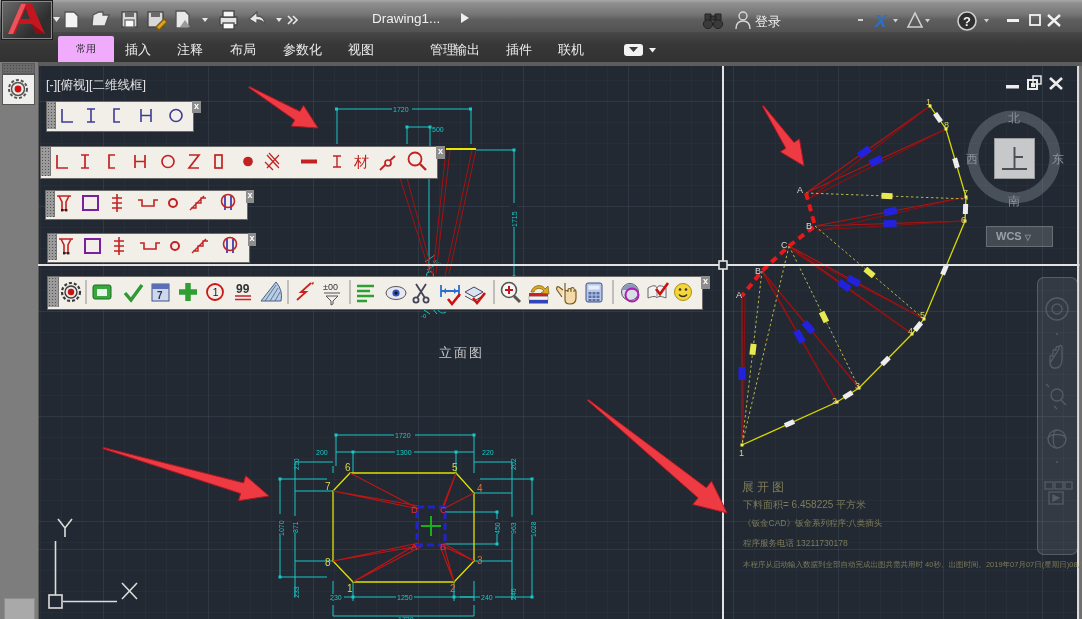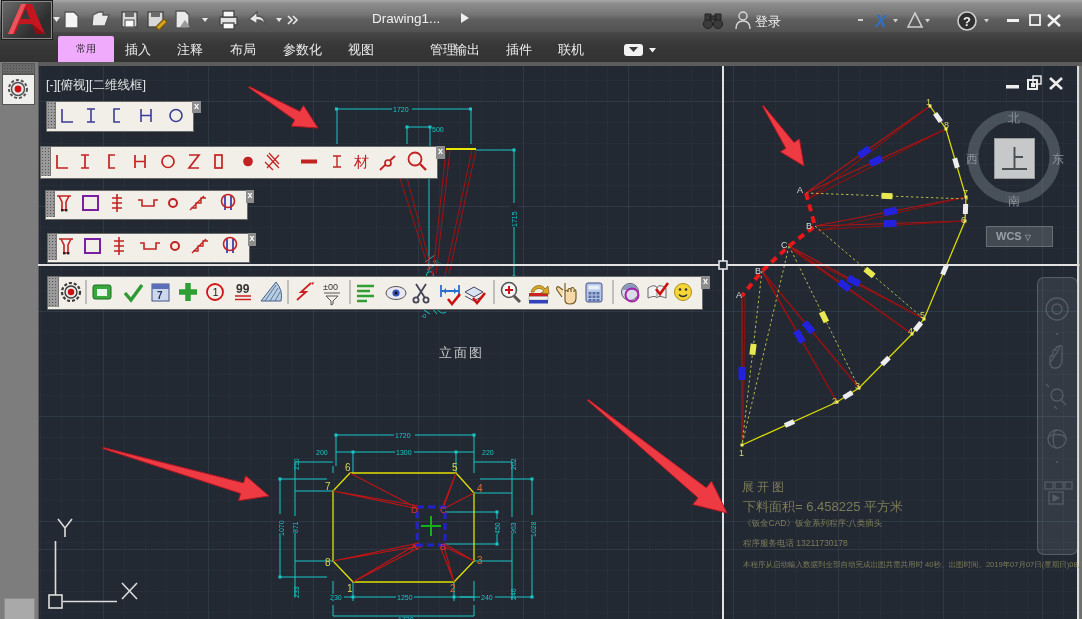--- a/index.html
+++ b/index.html
@@ -456,21 +456,21 @@
 
   <svg class="abs" style="left:1000px;top:72px" width="70" height="24">
     <rect x="6" y="13" width="13" height="3.5" fill="#eeeeee"></rect>
     <rect x="33" y="4" width="8" height="8" fill="none" stroke="#eeeeee" stroke-width="1.4"></rect>
     <rect x="28" y="8" width="9" height="9" fill="none" stroke="#eeeeee" stroke-width="2"></rect>
     <rect x="31" y="11" width="4" height="4" fill="#eeeeee"></rect>
     <path d="M50 6 l12 11 M62 6 l-12 11" stroke="#eeeeee" stroke-width="2.6"></path>
   </svg>
 
   <div class="abs" style="left:742px;top:479px;color:#7e7b58;font-size:12px;letter-spacing:3px;">展开图</div>
-  <div class="abs" style="left:743px;top:498px;color:#7e7b58;font-size:13px;">下料面积= 6.458225 平方米</div>
+  <div class="abs" style="left:743px;top:498px;color:#7e7b58;font-size:10px;">下料面积= 6.458225 平方米</div>
   <div class="abs" style="left:743px;top:518px;color:#7e7b58;font-size:8.5px;">《钣金CAD》钣金系列程序:八类插头</div>
   <div class="abs" style="left:743px;top:538px;color:#7e7b58;font-size:8.5px;">程序服务电话  13211730178</div>
   <div class="abs" style="left:743px;top:560px;color:#7e7b58;font-size:7.5px;white-space:nowrap;">本程序从启动输入数据到全部自动完成出图共需共用时 40秒。出图时间。2019年07月07日(星期日)08点53分37</div>
 
   <div class="abs" style="left:403px;top:344px;color:#c8c8c8;font-size:13px;letter-spacing:2px;margin-left:36px;">立面图</div>
 
   <div class="tbar" style="left:46px;top:101px;width:146px;height:29px;">
     <div class="grip" style="left:0;top:0;width:8px;height:27px;"></div>
   </div>
   <div class="xtab" style="left:192px;top:101px;width:9px;height:12px;">x</div>

